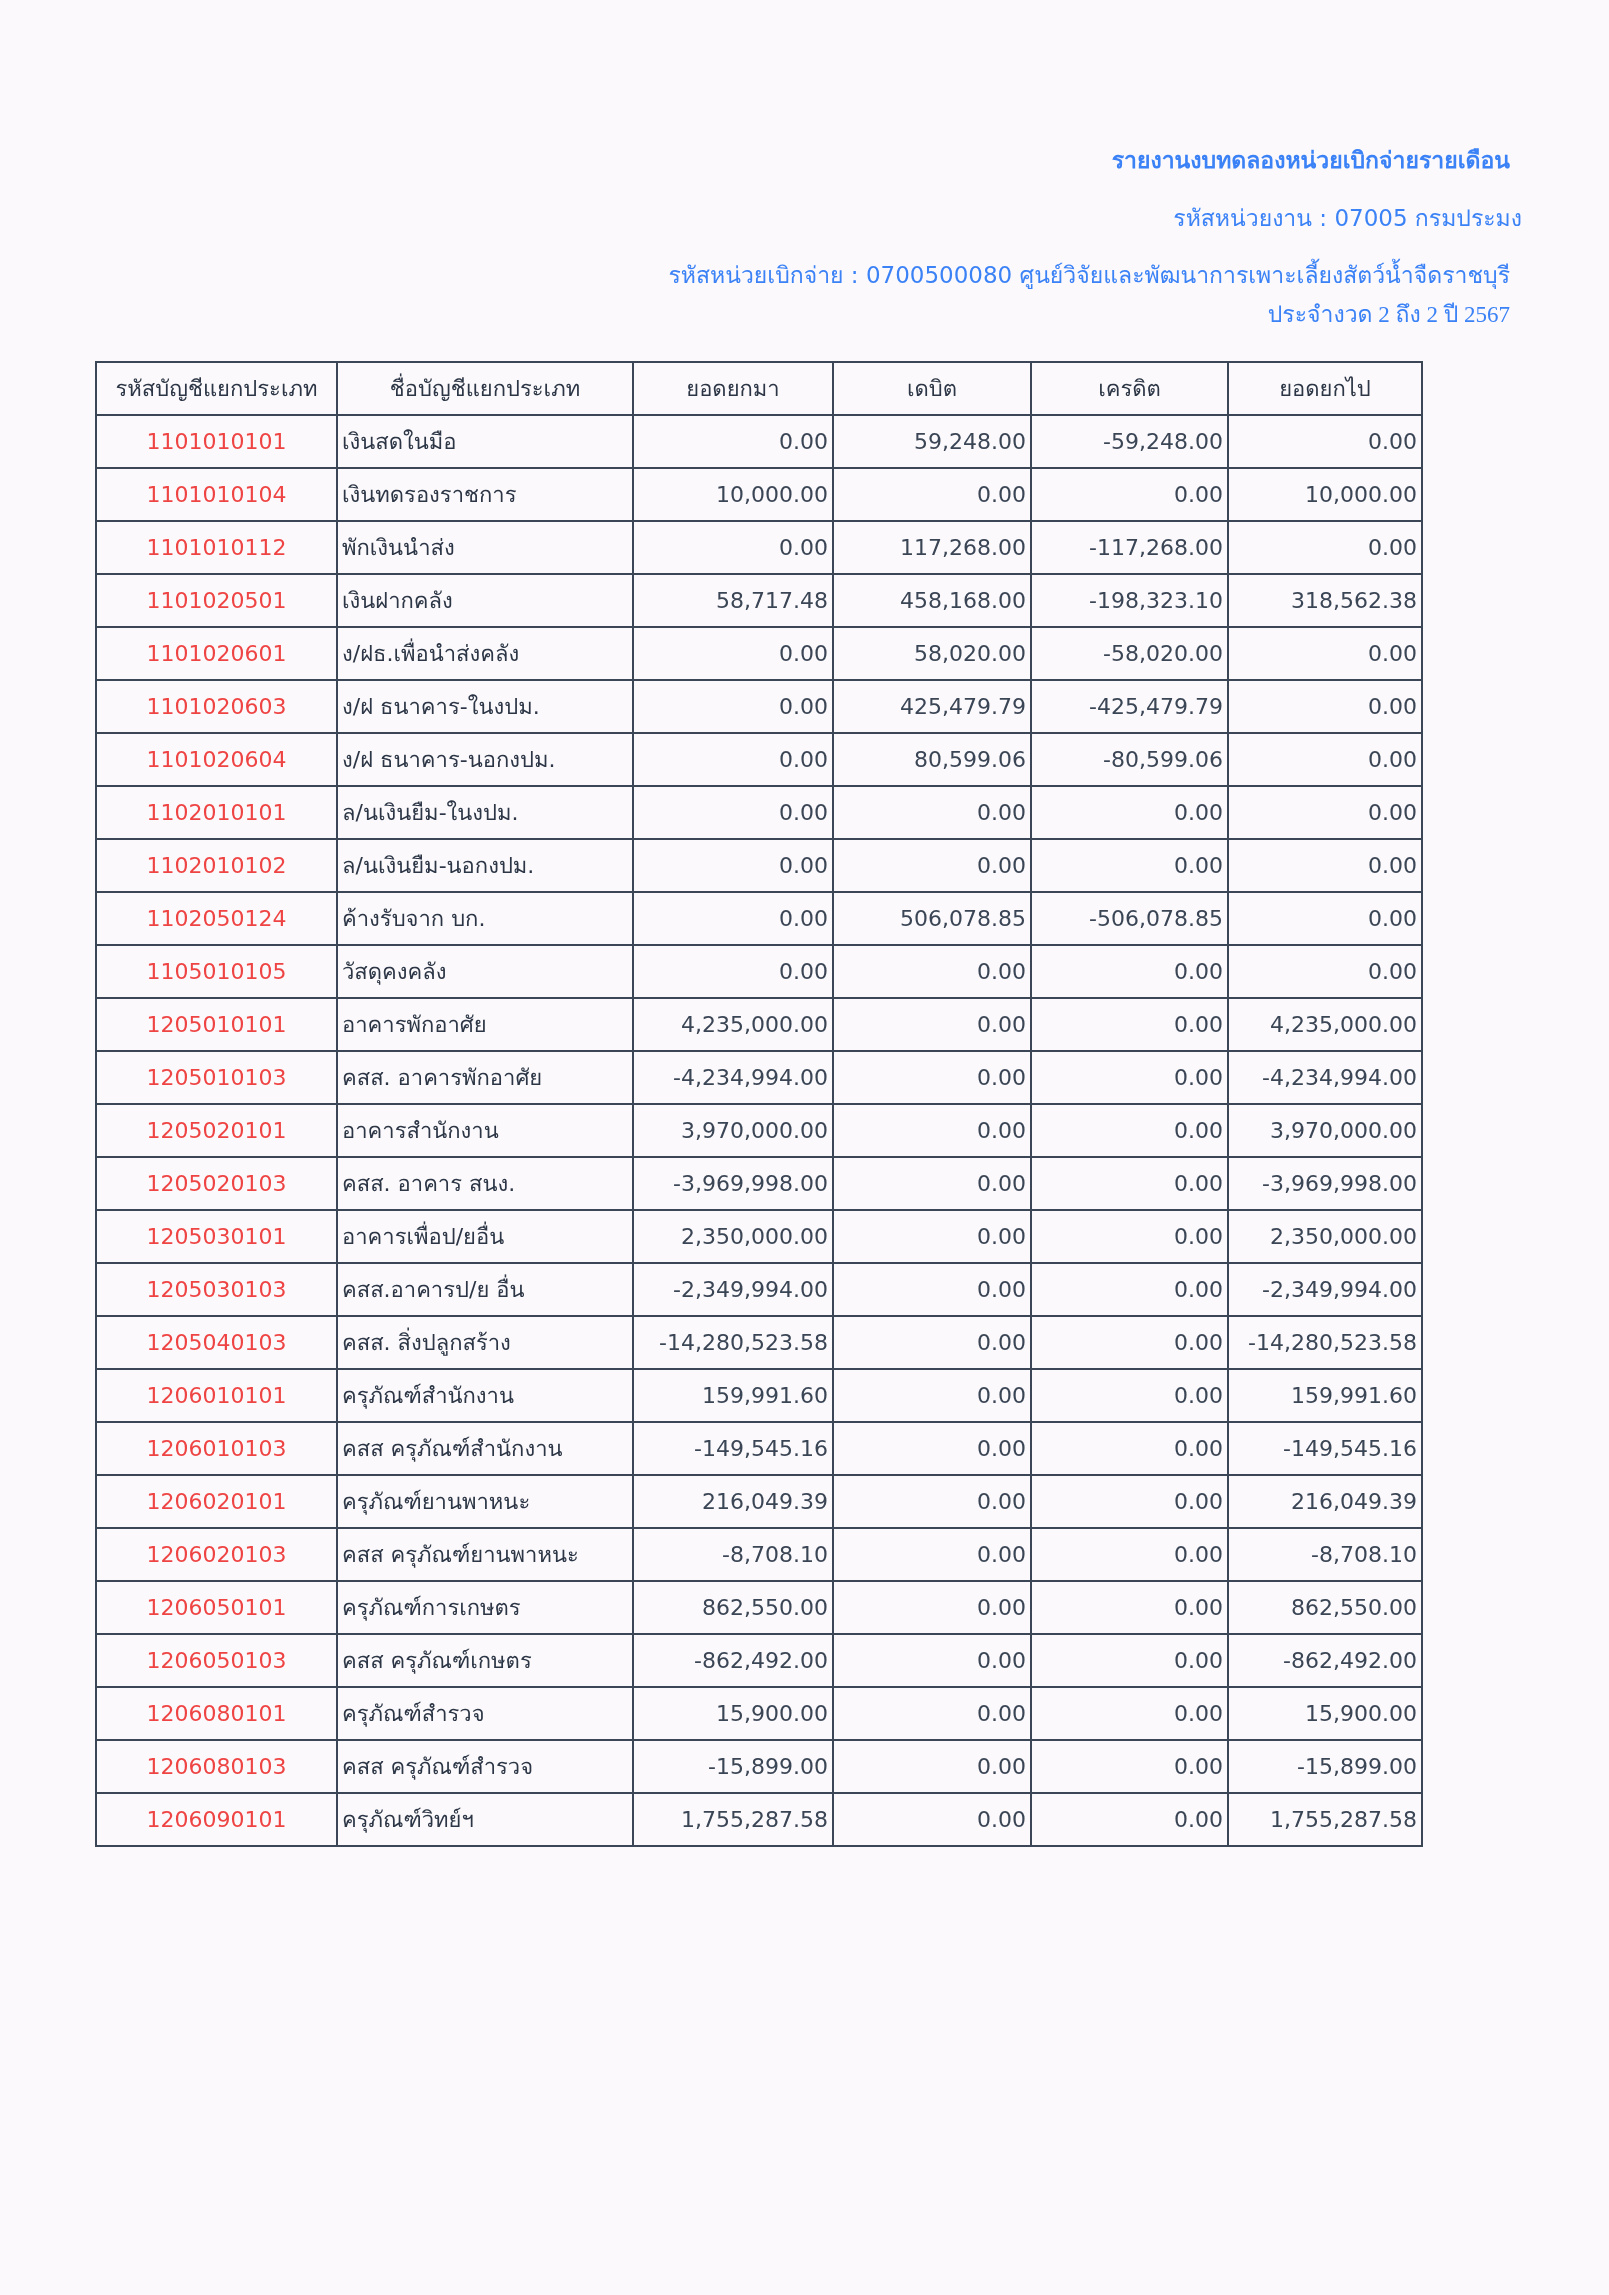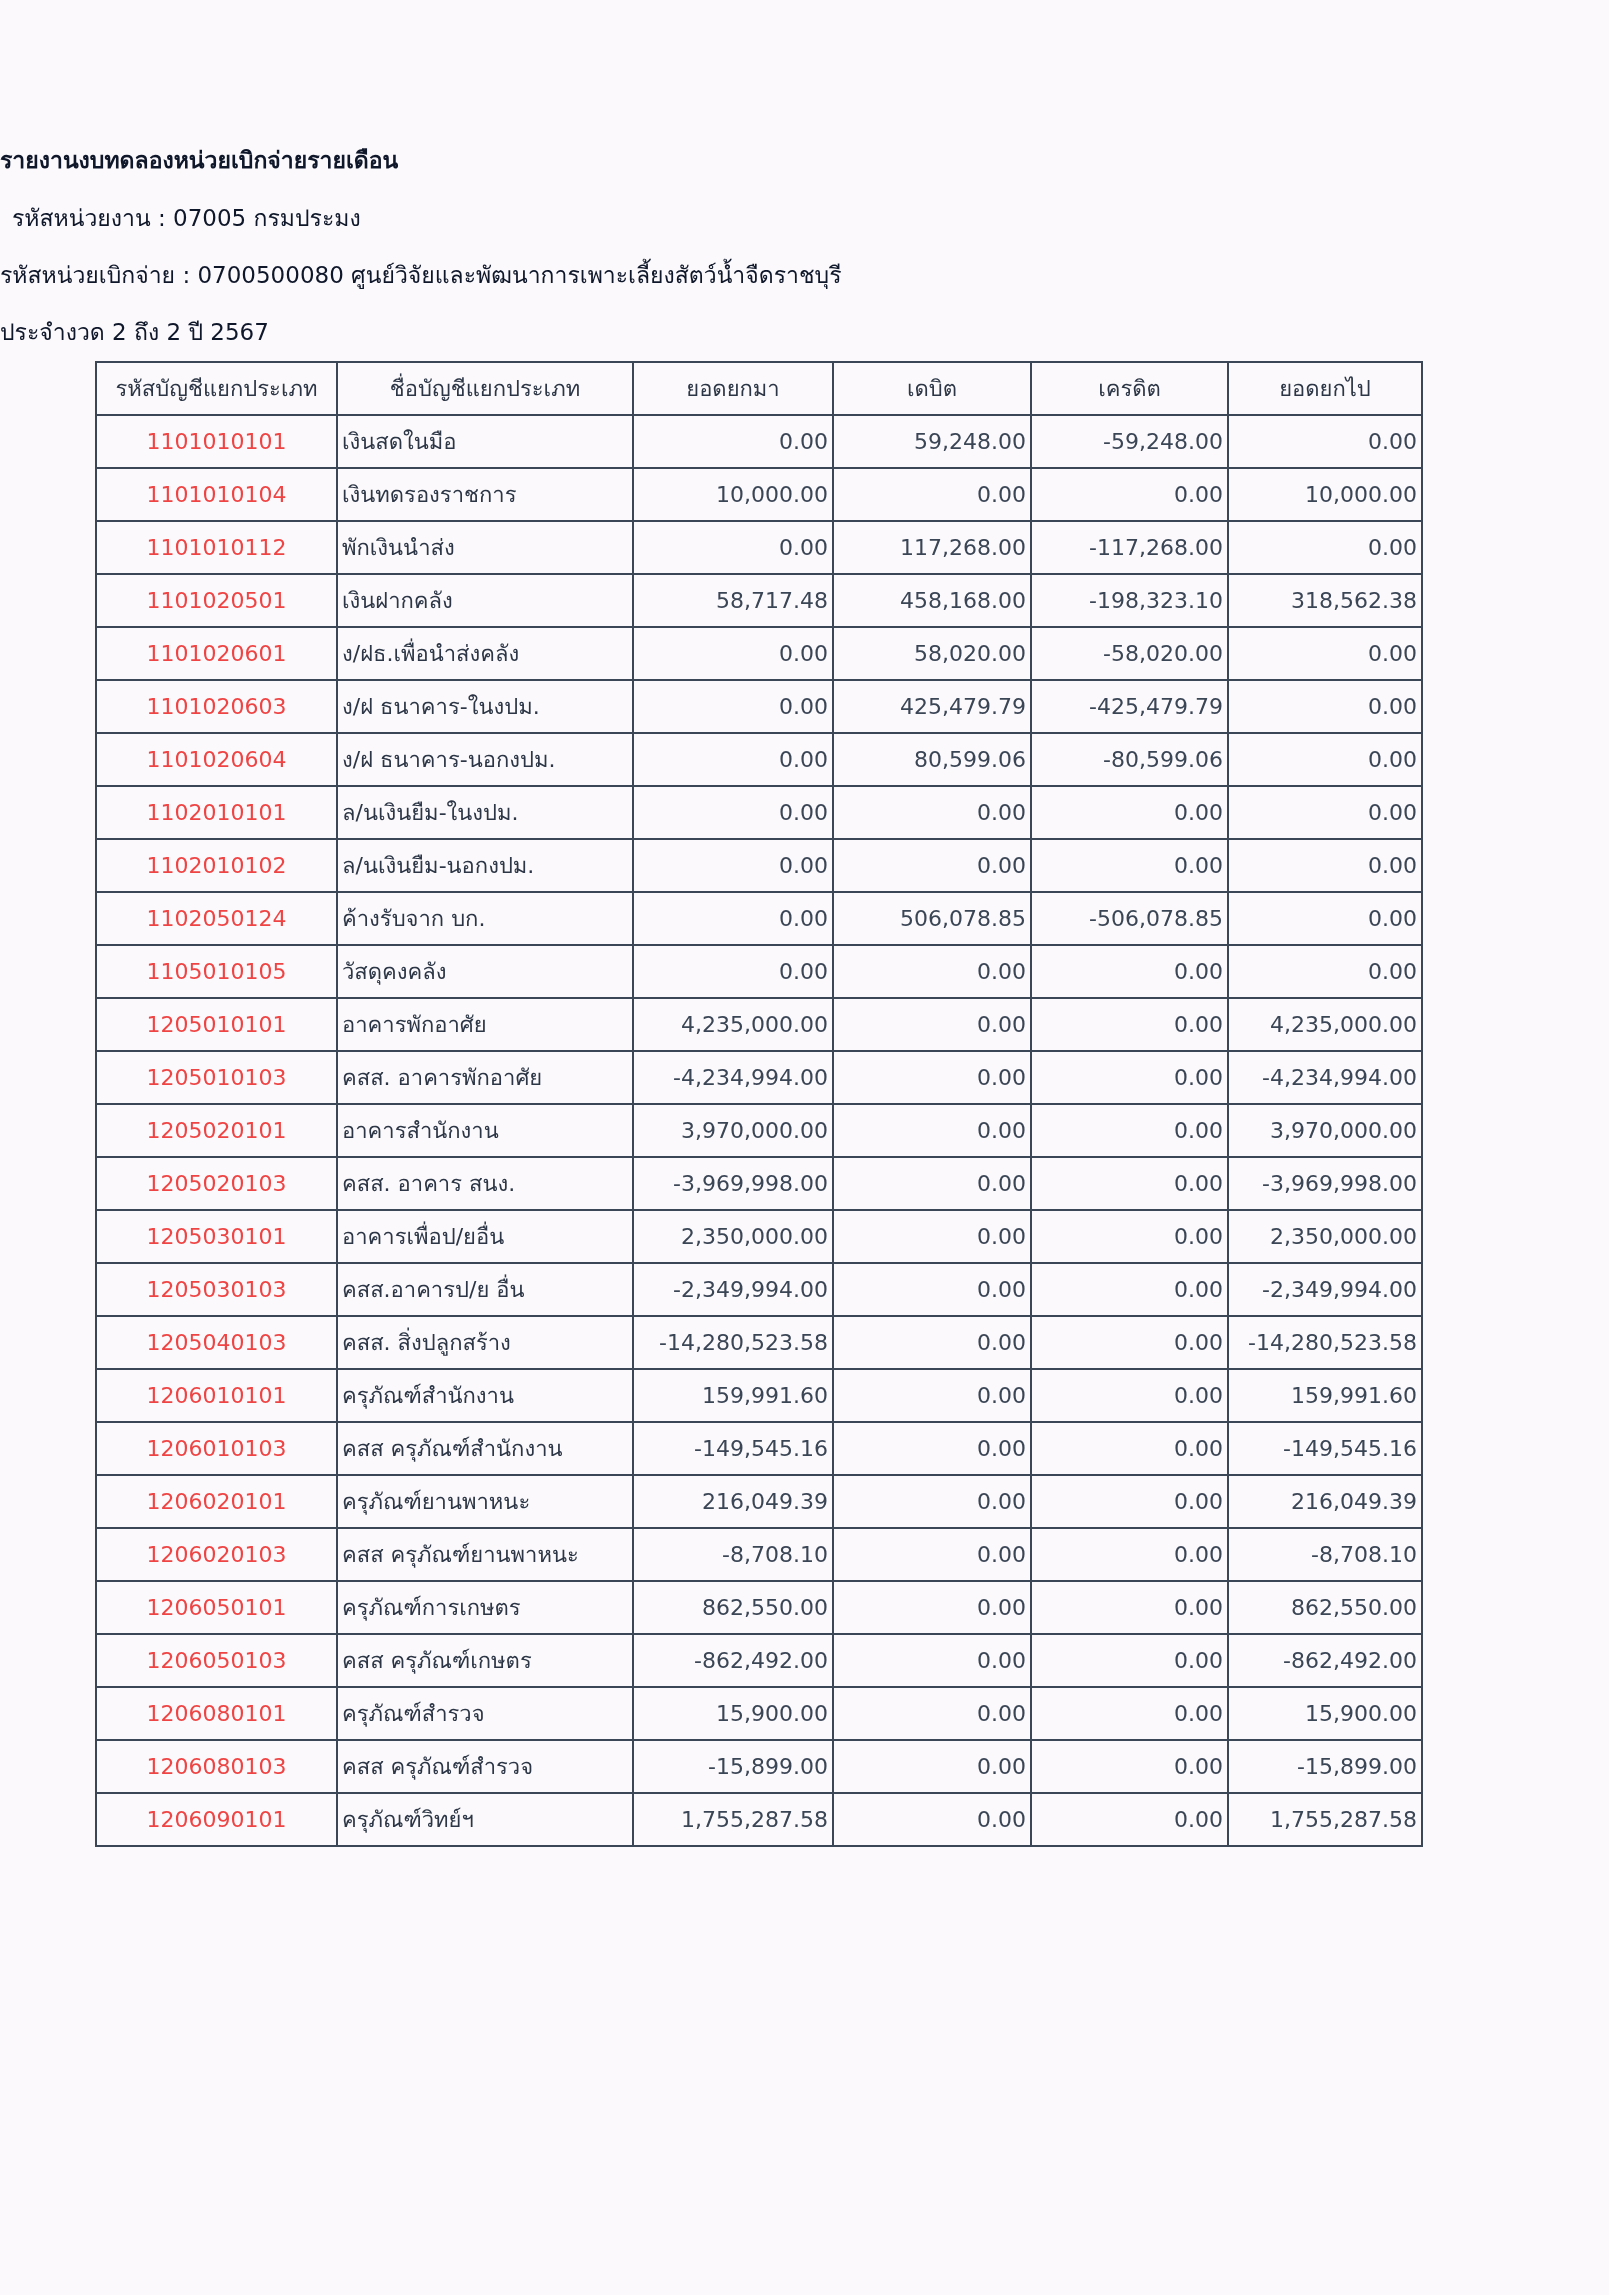--- a/index.html
+++ b/index.html
@@ -5,27 +5,27 @@
   html, body { margin: 0; padding: 0; }
   body {
     width: 1609px; height: 2295px;
     background: #fbf9fb;
     font-family: "DejaVu Sans", "Liberation Sans", sans-serif;
     color: #2f3a4a;
     position: relative;
     overflow: hidden;
   }
   .title {
-    position: absolute; left: 0; width: 1510px; text-align: left;
-    font-size: 23px; color: #0f172a;
+    position: absolute; left: 0; width: 1510px; text-align: right;
+    font-size: 23px; color: #3b82f6;
   }
   .t1 { top: 142px; font-weight: bold; font-size: 23px; }
   .t2 { top: 200px; padding-left: 12px; }
   .t3 { top: 257px; }
-  .t4 { top: 314px; }
+  .t4 { top: 296px; font-family: Liberation Serif, serif; }
   table.ledger {
     position: absolute; left: 95px; top: 361px;
     border-collapse: collapse;
     table-layout: fixed;
     width: 1325px;
   }
   table.ledger th, table.ledger td {
     border: 2.7px solid #3b4656;
     height: 51px;
     font-size: 22px;

